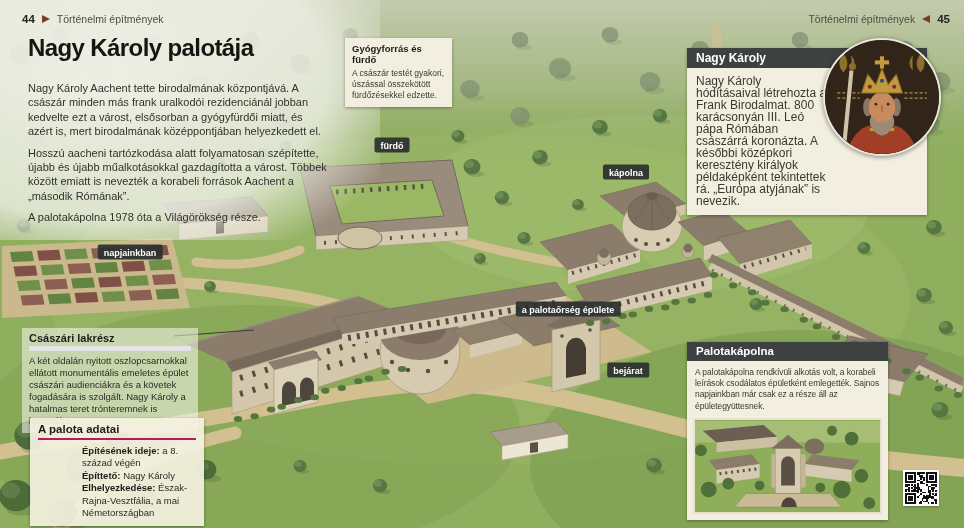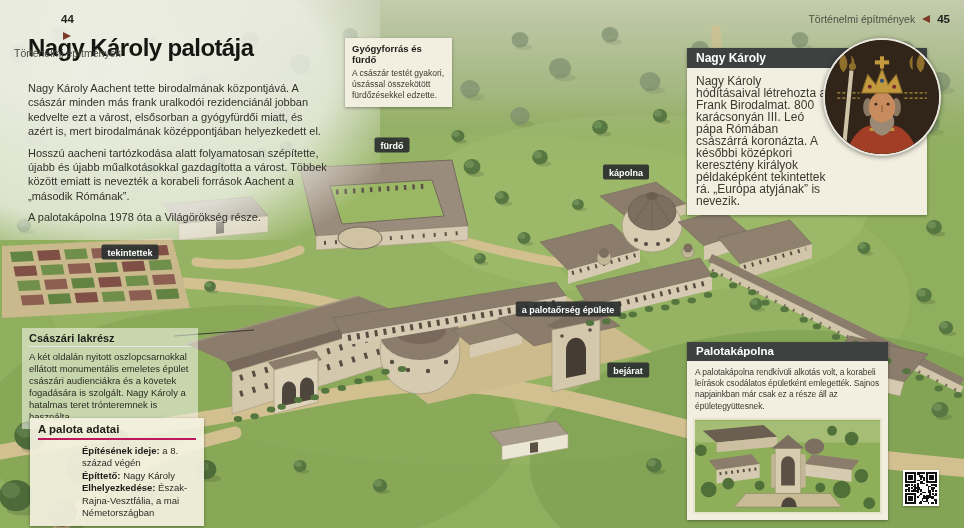--- a/index.html
+++ b/index.html
@@ -5,21 +5,21 @@
   html,body{margin:0;padding:0;background:#666;}
   #stage{
     position:relative;width:964px;height:528px;overflow:hidden;
     font-family:"Liberation Sans",sans-serif;
     background:#8fae5e;
   }
   #scene{position:absolute;left:0;top:0;width:964px;height:528px;}
 
   
   .pg-header{position:absolute;top:13px;display:flex;align-items:center;gap:7px;z-index:6;}
-  #header-left{left:14px;flex-direction:column;}
+  #header-left{left:22px;}
   #header-right{right:14px;}
   .pg-num{font-weight:bold;font-size:11.5px;color:#24231f;}
   .pg-sec{font-size:10.5px;color:#4e4d45;}
   .tri-r{width:0;height:0;border-left:8px solid #7e3a28;border-top:4.5px solid transparent;border-bottom:4.5px solid transparent;}
   .tri-l{width:0;height:0;border-right:8px solid #7e3a28;border-top:4.5px solid transparent;border-bottom:4.5px solid transparent;}
 
   
   #article{position:absolute;left:28px;top:34px;width:302px;z-index:5;}
   #article h1{margin:0 0 19px 0;font-size:24px;letter-spacing:-0.6px;color:#161511;font-weight:bold;}
   #article p{margin:0 0 7px 0;font-size:11px;line-height:14.4px;color:#32312b;}
@@ -35,21 +35,21 @@
 
   #box-charlemagne{left:687px;top:48px;width:240px;min-height:105px;padding:0;}
   #box-charlemagne .bar{font-size:12px;height:14px;}
   #box-charlemagne .body{padding:7px 100px 8px 9px;font-size:12px;line-height:12px;}
   #portrait{position:absolute;left:823px;top:38px;width:114px;height:114px;border-radius:50%;
     border:2px solid rgba(250,248,240,.92);overflow:hidden;background:#31251a;z-index:6;
     box-shadow:0 1px 5px rgba(0,0,0,.45);}
   #portrait svg{display:block;width:100%;height:100%;}
 
   #box-imperial{left:22px;top:328px;width:162px;background:rgba(250,250,240,.55);box-shadow:none;padding:4px 7px 6px 7px;}
-  #box-imperial .ttl{font-size:11px;font-weight:bold;color:#1d1c18;padding-bottom:2px;border-bottom:1px solid #e5e5e5;margin-bottom:4px;}
+  #box-imperial .ttl{font-size:11px;font-weight:bold;color:#1d1c18;padding-bottom:2px;border-bottom:5px solid #e5e5e5;margin-bottom:4px;}
   #box-imperial .body{font-size:9.5px;line-height:12px;color:#2c2b25;}
 
   #box-data{left:30px;top:418px;width:158px;background:rgba(242,240,222,.94);padding:5px 8px 7px 8px;}
   #box-data .ttl{font-size:11.5px;font-weight:bold;color:#1d1c18;padding-bottom:3px;border-bottom:2px solid #be185d;margin-bottom:5px;}
   #box-data .row{font-size:9.5px;line-height:12.4px;color:#2c2b25;margin-left:44px;}
   #box-data .row b{color:#1d1c18;}
 
   #box-chapel{left:687px;top:342px;width:201px;padding:0 0 6px 0;}
   #box-chapel .bar{font-size:11.5px;height:13px;}
   #box-chapel .body{padding:6px 8px 6px 8px;font-size:8.5px;line-height:11.2px;letter-spacing:-0.1px;}
@@ -586,21 +586,21 @@
             <circle cx="6" cy="30" r="6"></circle>
             <circle cx="160" cy="18" r="7"></circle>
             <circle cx="140" cy="10" r="5"></circle>
         </g>
       </svg>
     </div>
   </div>
 
   <div class="chip" style="left:392px;top:145px;">fürdő</div>
   <div class="chip" style="left:626px;top:172px;">kápolna</div>
-  <div class="chip" style="left:130px;top:252px;">tekintettek</div>
+  <div class="chip" style="left:130px;top:252px;">napjainkban</div>
   <div class="chip" style="left:568px;top:309px;">a palotaőrség épülete</div>
   <div class="chip" style="left:628px;top:370px;">bejárat</div>
 
   <div id="qr">
     <svg id="qr-svg" viewBox="0 0 21 21" shape-rendering="crispEdges">
         <rect x="8" y="0" width="1" height="1" fill="#111"></rect>
         <rect x="9" y="0" width="1" height="1" fill="#111"></rect>
         <rect x="10" y="0" width="1" height="1" fill="#111"></rect>
         <rect x="11" y="0" width="1" height="1" fill="#111"></rect>
         <rect x="12" y="0" width="1" height="1" fill="#111"></rect>

